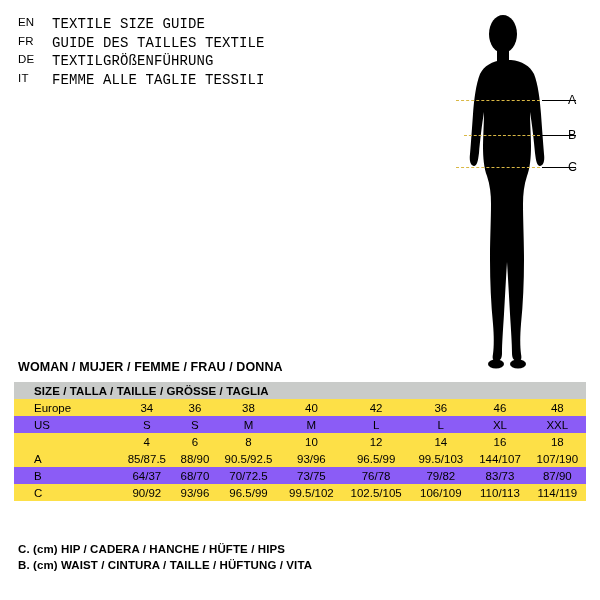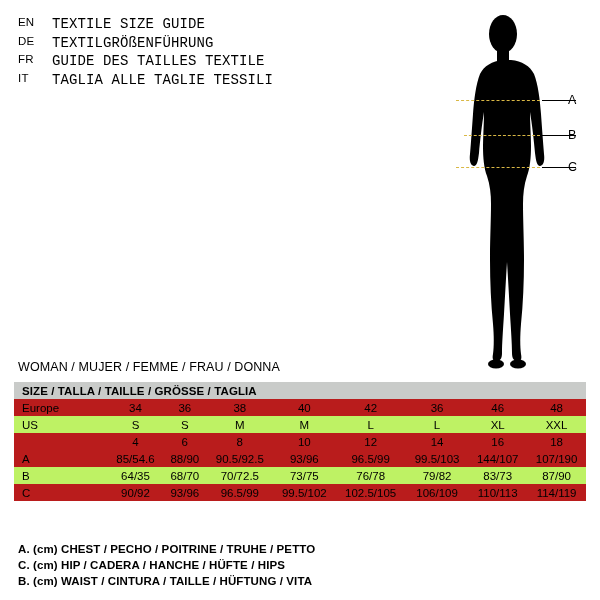--- a/index.html
+++ b/index.html
@@ -69,51 +69,51 @@
     font-size: 12.5px;
     font-weight: normal;
   }
 
   
   .woman-title {
     position: absolute;
     left: 18px;
     top: 360px;
     font-size: 12.5px;
-    font-weight: normal;
+    font-weight: bold;
     letter-spacing: 0.1px;
   }
 
   table.size-table {
     position: absolute;
     left: 14px;
     top: 382px;
     width: 572px;
     border-collapse: collapse;
     font-size: 11.5px;
   }
   table.size-table td {
     height: 17px;
     padding: 0 4px;
     text-align: center;
     white-space: nowrap;
   }
   table.size-table td.rowhead {
     text-align: left;
-    padding-left: 8px;
+    padding-left: 20px;
     width: 82px;
   }
   tr.head-row td {
     background: #c9cbc9;
     font-weight: bold;
     text-align: left;
     letter-spacing: 0.1px;
   }
-  tr.shaded td { background: #b91c1c; }
-  tr.plain td { background: #bef264; }
+  tr.shaded td { background: #fde047; }
+  tr.plain td { background: #8b5cf6; }
 
   
   .legend {
     position: absolute;
     left: 18px;
     top: 543px;
     width: 560px;
   }
   .legend-row {
     font-size: 11.5px;
@@ -126,30 +126,30 @@
 <body>
 
 <div class="page">
 
   <div class="lang-block">
     <div class="lang-row">
       <span class="lang-code">EN</span>
       <span class="lang-text">TEXTILE SIZE GUIDE</span>
     </div>
     <div class="lang-row">
+      <span class="lang-code">FR</span>
+      <span class="lang-text">GUIDE DES TAILLES TEXTILE</span>
+    </div>
+    <div class="lang-row">
       <span class="lang-code">DE</span>
       <span class="lang-text">TEXTILGRÖßENFÜHRUNG</span>
     </div>
     <div class="lang-row">
-      <span class="lang-code">FR</span>
-      <span class="lang-text">GUIDE DES TAILLES TEXTILE</span>
-    </div>
-    <div class="lang-row">
       <span class="lang-code">IT</span>
-      <span class="lang-text">TAGLIA ALLE TAGLIE TESSILI</span>
+      <span class="lang-text">FEMME ALLE TAGLIE TESSILI</span>
     </div>
   </div>
 
   <div class="figure-wrap">
     <svg width="160" height="365" viewBox="0 0 160 365">
 
       <ellipse cx="73" cy="26" rx="14" ry="19" fill="#000"></ellipse>
 
       <rect x="67" y="42" width="12" height="12" fill="#000"></rect>
 
@@ -246,33 +246,33 @@
         <td>10</td>
         <td>12</td>
         <td>14</td>
         <td>16</td>
         <td>18</td>
       </tr>
 
 
       <tr class="shaded">
         <td class="rowhead">A</td>
-        <td>85/54.6</td>
+        <td>85/87.5</td>
         <td>88/90</td>
         <td>90.5/92.5</td>
         <td>93/96</td>
         <td>96.5/99</td>
         <td>99.5/103</td>
         <td>144/107</td>
         <td>107/190</td>
       </tr>
 
       <tr class="plain">
         <td class="rowhead">B</td>
-        <td>64/35</td>
+        <td>64/37</td>
         <td>68/70</td>
         <td>70/72.5</td>
         <td>73/75</td>
         <td>76/78</td>
         <td>79/82</td>
         <td>83/73</td>
         <td>87/90</td>
       </tr>
 
       <tr class="shaded">
@@ -283,18 +283,17 @@
         <td>99.5/102</td>
         <td>102.5/105</td>
         <td>106/109</td>
         <td>110/113</td>
         <td>114/119</td>
       </tr>
     </tbody>
   </table>
 
   <div class="legend">
-    <div class="legend-row">A. (cm) CHEST / PECHO / POITRINE / TRUHE / PETTO</div>
     <div class="legend-row">C. (cm) HIP / CADERA / HANCHE / HÜFTE / HIPS</div>
     <div class="legend-row">B. (cm) WAIST / CINTURA / TAILLE / HÜFTUNG / VITA</div>
   </div>
 
 </div>
 
 </body></html>

